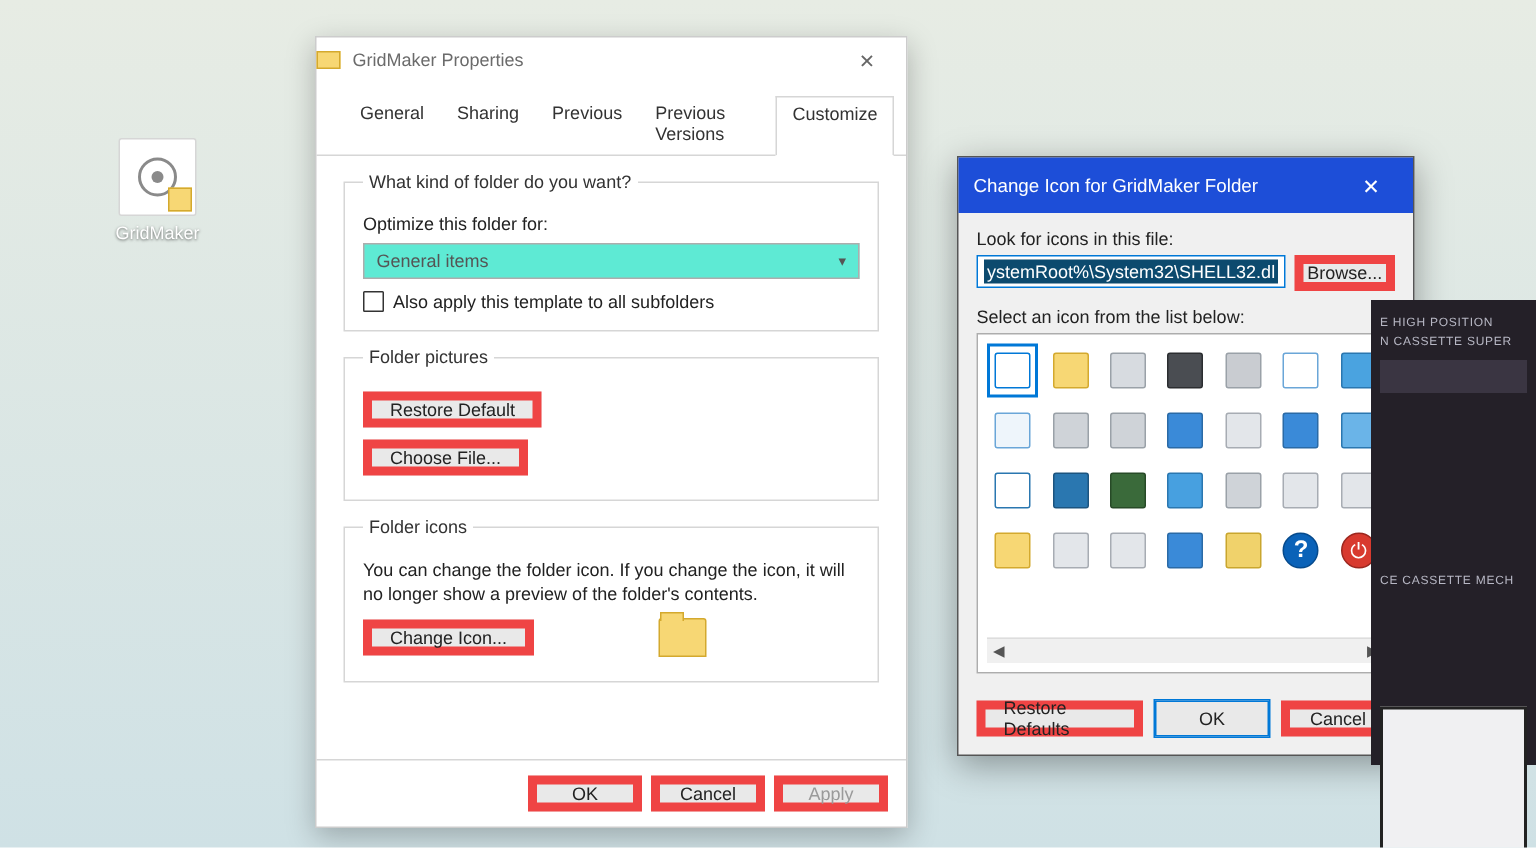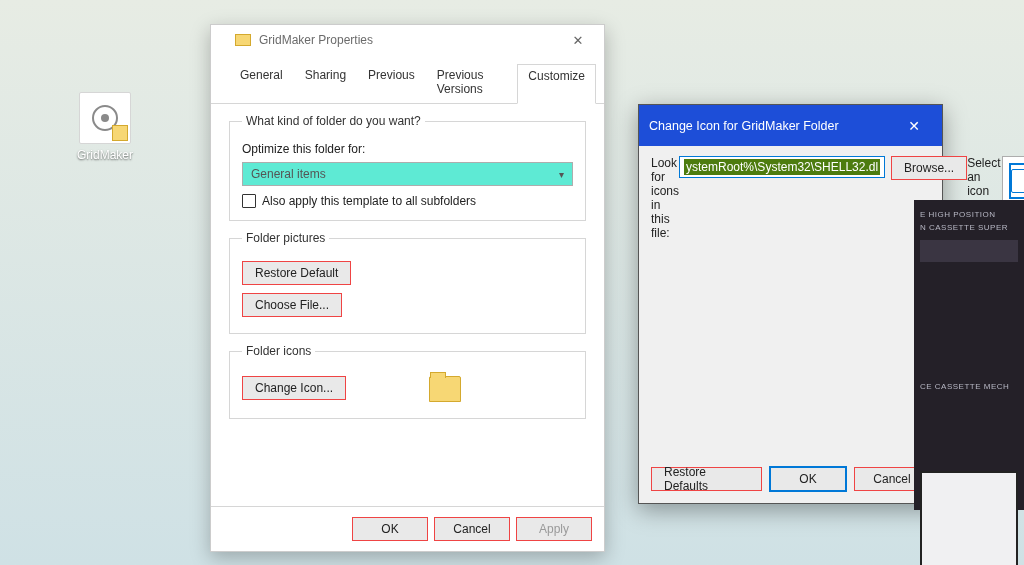--- a/index.html
+++ b/index.html
@@ -56,21 +56,21 @@
     left: 210px; top: 24px;
     width: 395px; height: 528px;
     background: #fff;
     border: 1px solid #ccc;
     box-shadow: 0 6px 18px rgba(0,0,0,.25);
     display: flex; flex-direction: column;
   }
   .titlebar {
     display:flex; align-items:center;
     height: 30px;
-    padding: 0 8px 0 24px;
+    padding: 0 8px 0 0;
     color: #6b6b6b;
     font-size: 12px;
   }
   .titlebar .folder-mini {
     width:16px; height:12px; background:#f7d774; border:1px solid #d4a92e;
     margin-right:8px;
   }
   .titlebar .flex { flex:1; }
   .titlebar .x {
     width:36px; text-align:center; font-size:13px; color:#666; cursor:default;
@@ -123,21 +123,21 @@
   }
   .select .chev { font-size:10px; color:#555; }
   .chk { display:flex; align-items:center; gap:6px; margin-top:8px; }
   .chk .box {
     width:14px; height:14px; border:1px solid #333; border-radius:1px;
   }
   .btn {
     height:24px;
     padding: 0 12px;
     background:#e9e9e9;
-    border:1px solid #ef4444;
+    border:6px solid #ef4444;
     color:#222;
     font-size:12px;
     display:inline-flex; align-items:center; justify-content:center;
     cursor:default;
     min-width: 76px;
   }
   .btn.small { min-width: 0; }
   .btn.disabled { color:#9a9a9a; }
   .btn.focus { border:1px solid #0078d7; outline:1px solid #0078d7; }
   .icon-preview {
@@ -166,29 +166,29 @@
     box-shadow: 0 6px 22px rgba(0,0,0,.35);
     display:flex; flex-direction:column;
   }
   .ci-title {
     height:41px; background:#1d4ed8; color:#fff;
     display:flex; align-items:center; padding:0 10px;
     font-size:12.5px;
   }
   .ci-title .flex { flex:1; }
   .ci-title .x { width:36px; text-align:center; font-size:14px; cursor:default; }
-  .ci-body { padding: 10px 12px 8px 12px; flex:1; display:flex; }
+  .ci-body { padding: 10px 12px 8px 12px; flex:1; display:flex; flex-direction:column; }
   .ci-label { margin-bottom:4px; }
   .ci-row { display:flex; gap:6px; margin-bottom:10px; }
   .ci-input {
     flex:1; height:22px; border:1px solid #0078d7; background:#fff;
     display:flex; align-items:center; padding:0 4px;
   }
   .ci-input .seltext {
-    background:#4d7c0f; color:#fff; padding:1px 2px;
+    background:#0c4a6e; color:#fff; padding:1px 2px;
     font-size:12px; white-space:nowrap; overflow:hidden;text-align:right;
   }
   .icon-list {
     flex:1; border:1px solid #adadad; background:#fff;
     padding:6px;
   }
   .icon-grid {
     display:grid;
     grid-template-columns: repeat(7, 1fr);
     grid-template-rows: repeat(5, 36px);
@@ -273,20 +273,21 @@
       <div class="line" style="margin-top:6px">
         <span class="btn">Restore Default</span>
       </div>
       <div class="line" style="margin-top:8px">
         <span class="btn">Choose File...</span>
       </div>
     </fieldset>
 
     <fieldset class="group">
       <legend>Folder icons</legend>
+      <div class="line" style="line-height:1.35">You can change the folder icon. If you change the icon, it will no longer show a preview of the folder's contents.</div>
       <div class="line" style="margin-top:8px">
         <span class="btn">Change Icon...</span>
         <span class="icon-preview"></span>
       </div>
     </fieldset>
   </div>
   <div class="footer">
     <span class="btn">OK</span>
     <span class="btn">Cancel</span>
     <span class="btn disabled">Apply</span>

